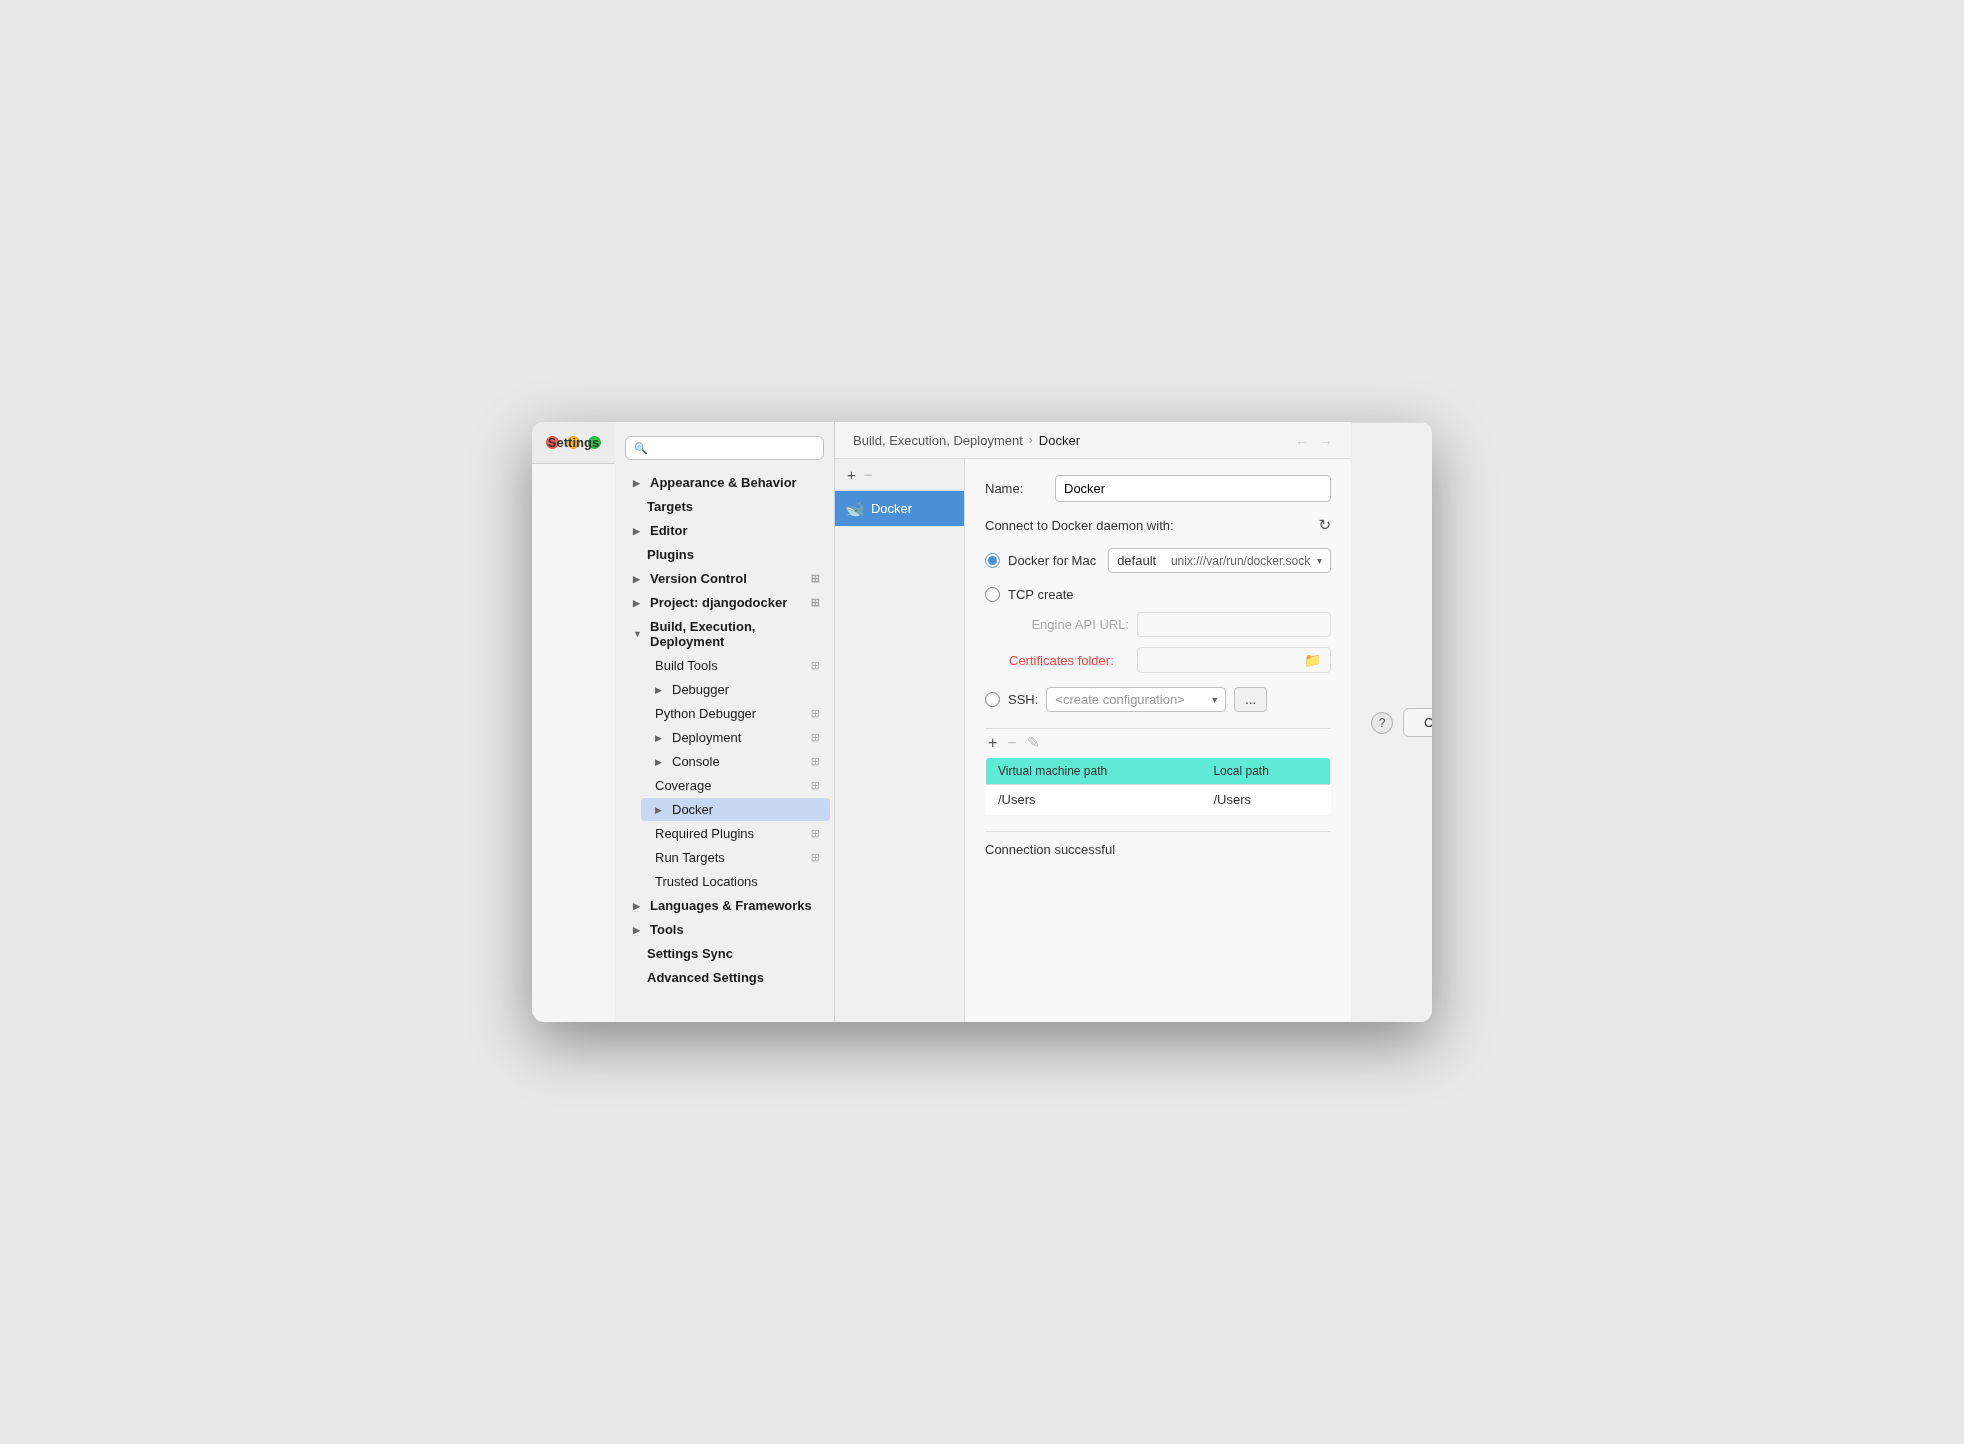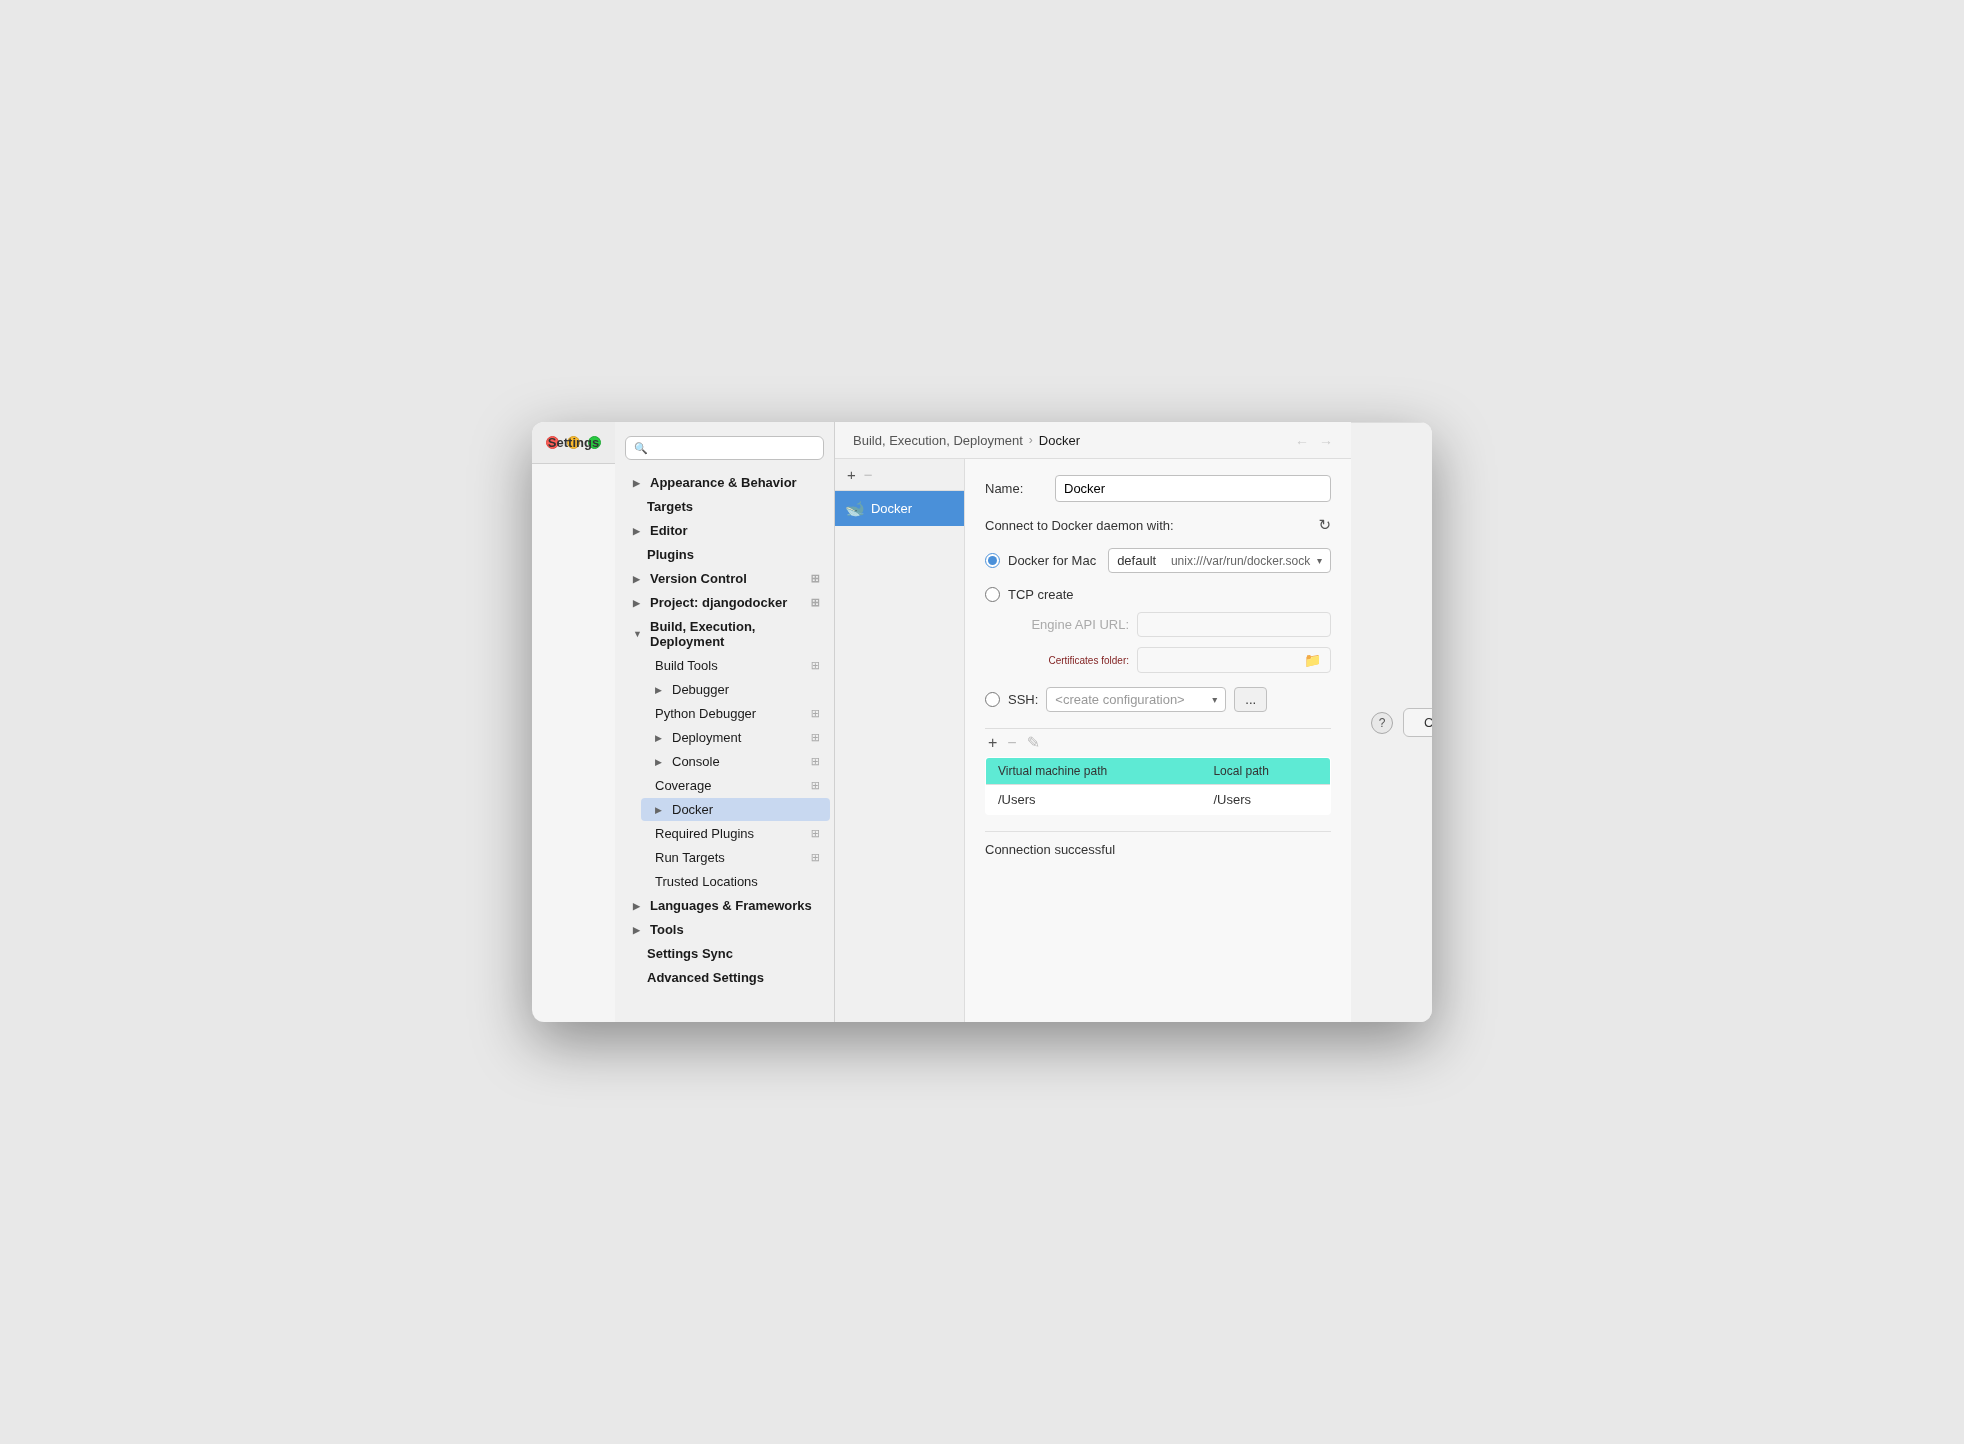--- a/index.html
+++ b/index.html
@@ -254,21 +254,21 @@
       padding: 4px 8px;
       font-size: 13px;
       background: #f8f8f8;
       color: #aaa;
     }
     .cert-row {
       display: flex;
       align-items: center;
       gap: 8px;
     }
-    .cert-label { color: #7f1d1d; font-size: 10px; min-width: 120px; text-align: right; }
+    .cert-label { color: #ef4444; font-size: 13px; min-width: 120px; }
     .cert-input-wrapper {
       flex: 1;
       border: 1px solid #ddd;
       border-radius: 4px;
       padding: 4px 8px;
       font-size: 13px;
       background: #f8f8f8;
       display: flex;
       align-items: center;
       justify-content: space-between;

